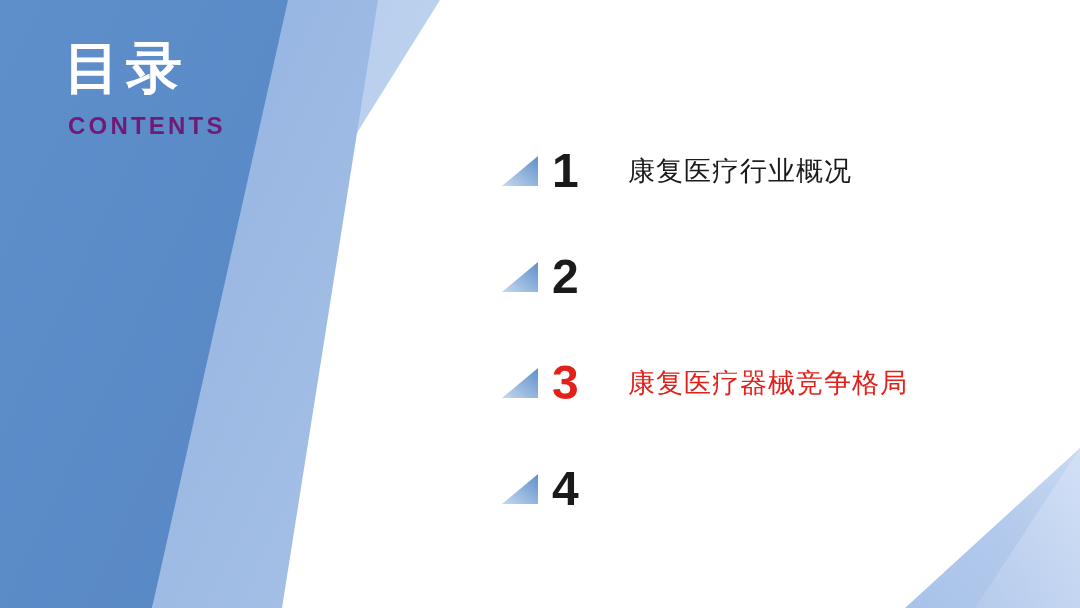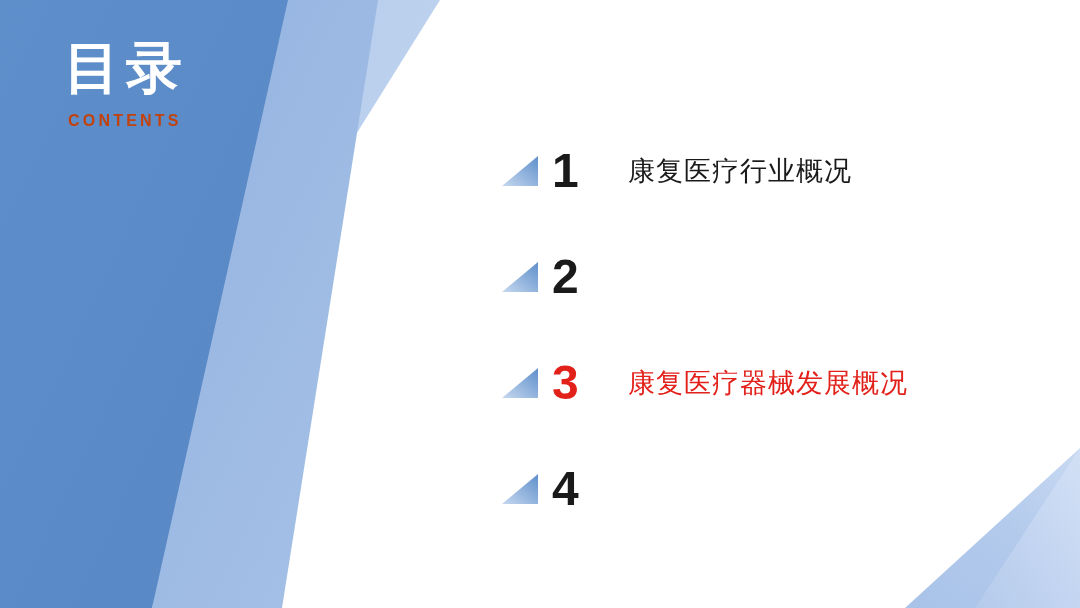--- a/index.html
+++ b/index.html
@@ -35,23 +35,23 @@
     font-size: 56px;
     font-weight: 700;
     color: #ffffff;
     letter-spacing: 6px;
     line-height: 1.05;
     margin: 0;
     font-family: "DejaVu Sans", "Liberation Sans", sans-serif;
   }
   #slide-subtitle {
     margin: 14px 0 0 4px;
-    font-size: 16px;
+    font-size: 24px;
     font-weight: 700;
-    color: #c2410c;
+    color: #701a75;
     letter-spacing: 3.2px;
     font-family: "Liberation Sans", sans-serif;
   }
 
   
   #toc-list {
     position: absolute;
     left: 500px;
     top: 118px;
     width: 520px;
@@ -167,21 +167,21 @@
       <svg class="toc-marker" viewBox="0 0 40 34">
         <defs>
           <linearGradient id="bul3" x1="0" y1="1" x2="1" y2="0">
             <stop offset="0%" stop-color="#C6D8EF"></stop>
             <stop offset="100%" stop-color="#5E8FCB"></stop>
           </linearGradient>
         </defs>
         <polygon points="2,32 38,32 38,2" fill="url(#bul3)"></polygon>
       </svg>
       <div class="toc-number">3</div>
-      <div class="toc-label">康复医疗器械发展概况</div>
+      <div class="toc-label">康复医疗器械竞争格局</div>
     </div>
 
     <div class="toc-item">
       <svg class="toc-marker" viewBox="0 0 40 34">
         <defs>
           <linearGradient id="bul4" x1="0" y1="1" x2="1" y2="0">
             <stop offset="0%" stop-color="#C6D8EF"></stop>
             <stop offset="100%" stop-color="#5E8FCB"></stop>
           </linearGradient>
         </defs>

